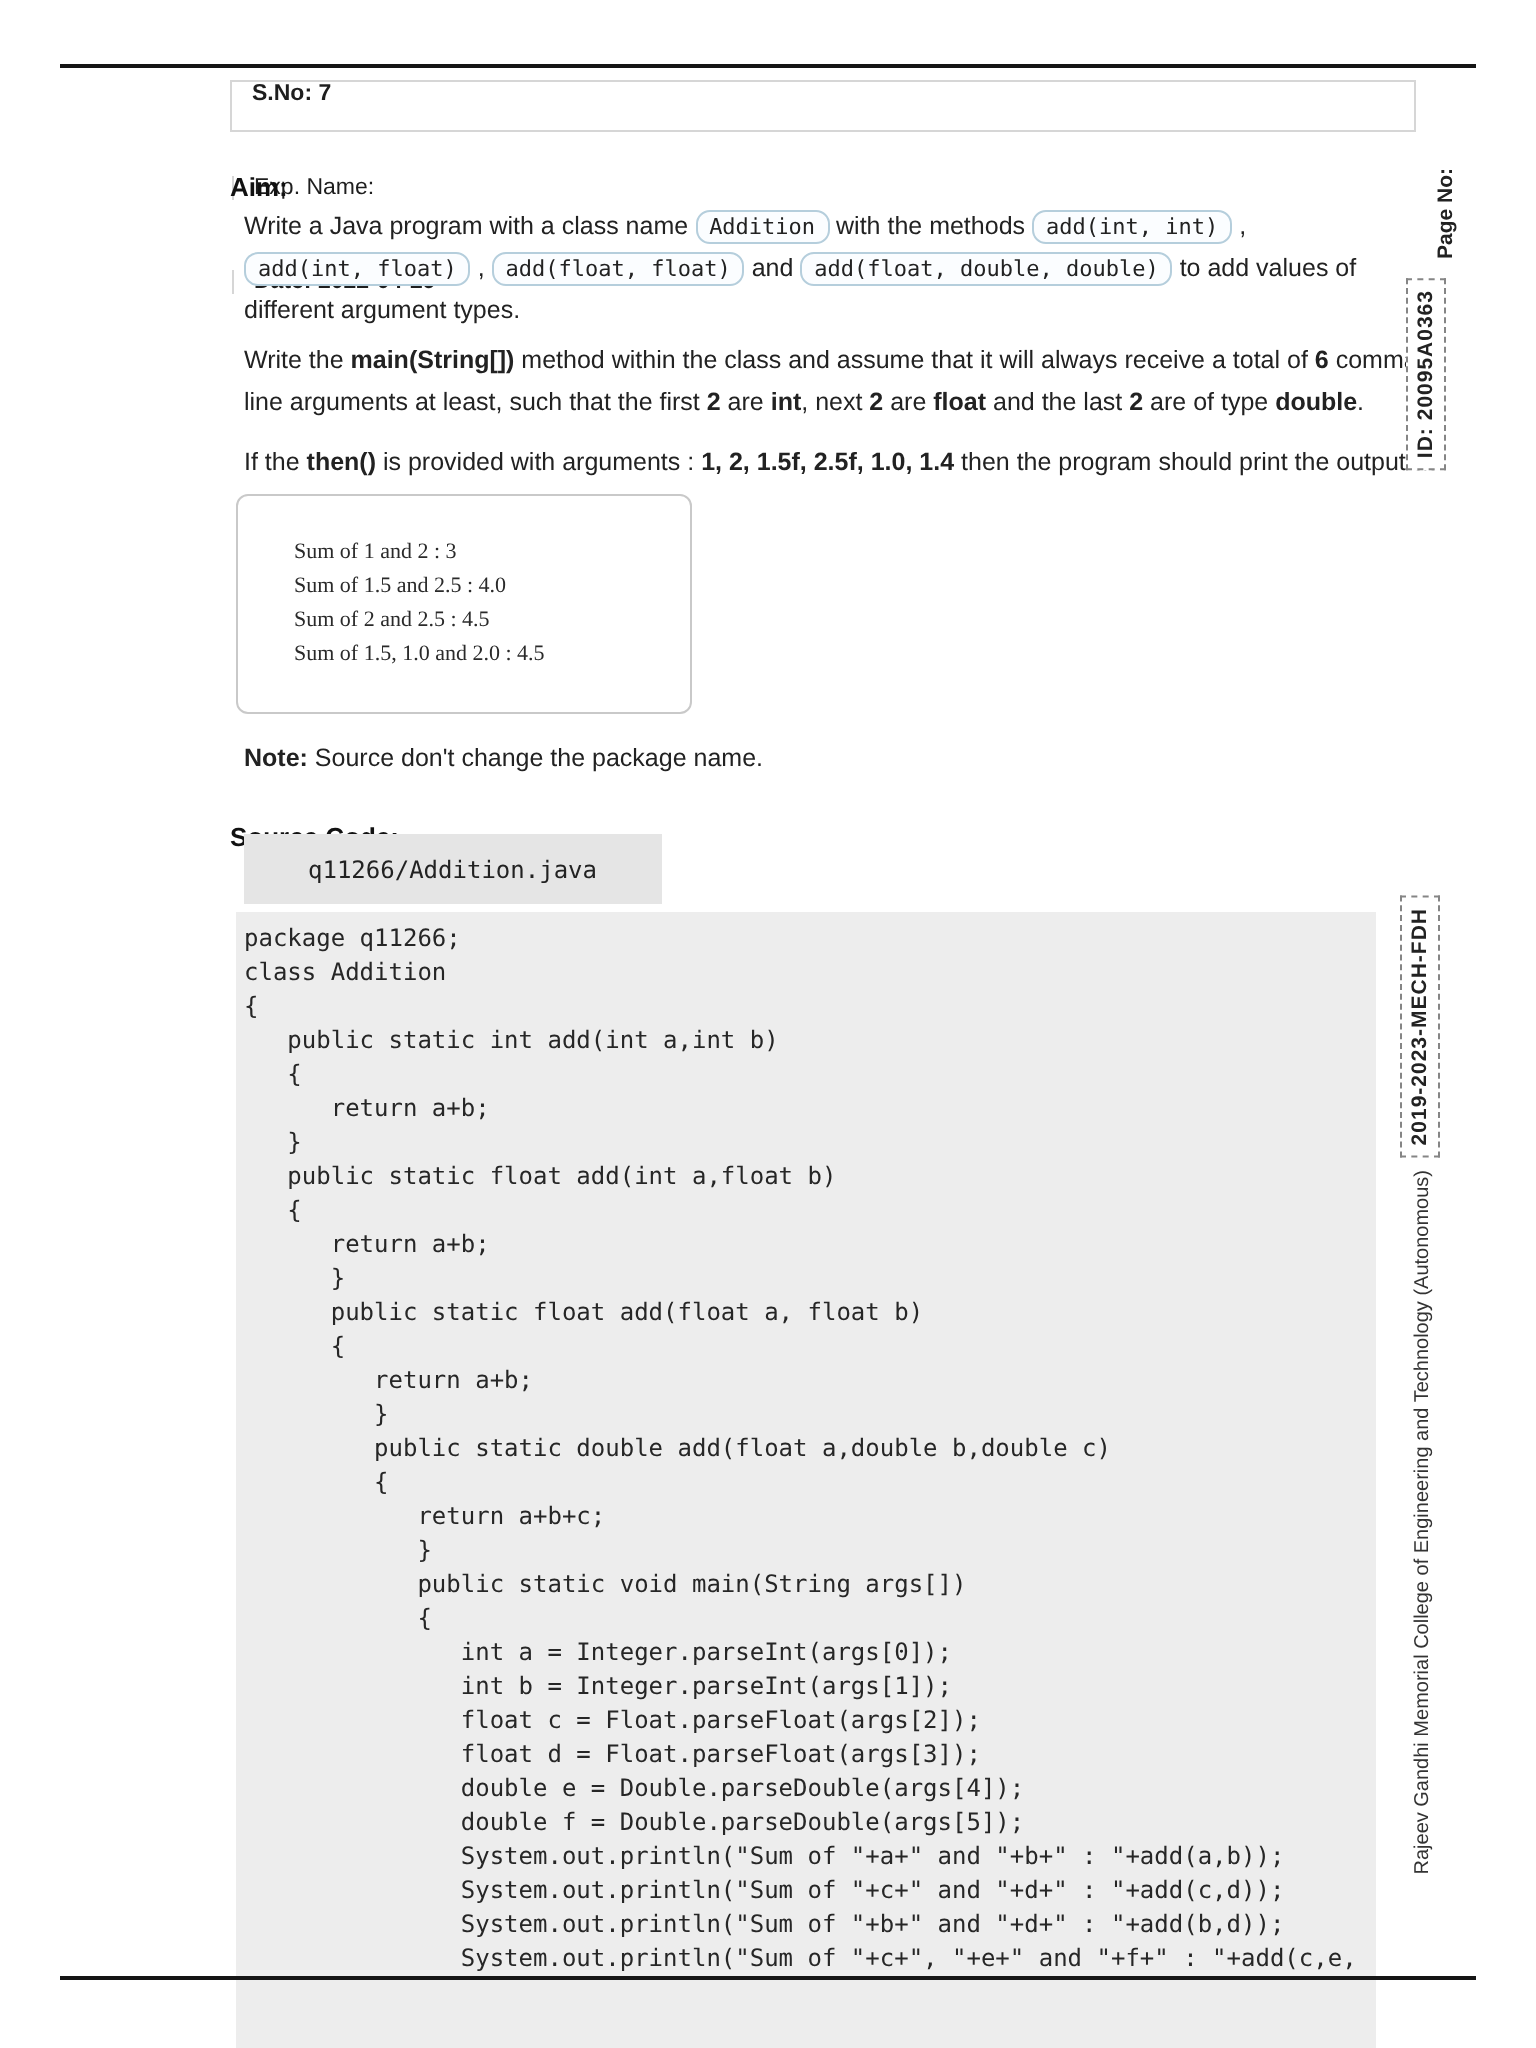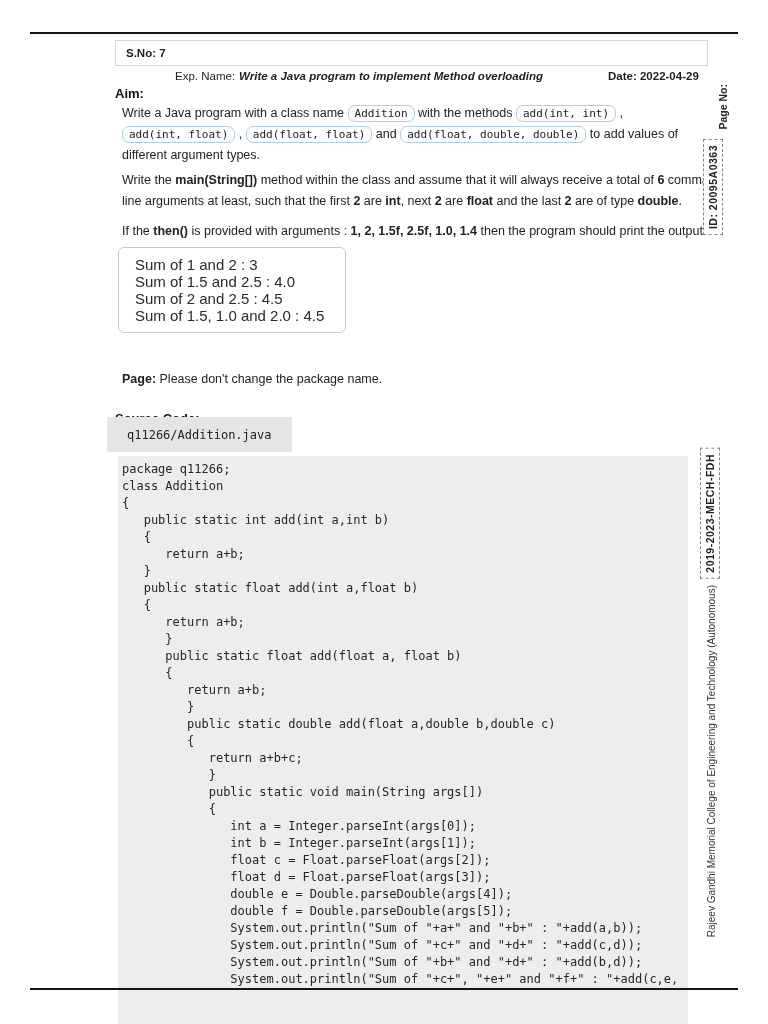--- a/index.html
+++ b/index.html
@@ -13,21 +13,21 @@
   }
   .rule{position:absolute;left:30px;width:708px;height:2px;background:#151515;}
   .rule-top{top:32px;}
   .rule-bottom{top:988px;}
 
   
   .hdr-table{
     position:absolute;left:115px;top:40px;width:593px;height:26px;
     display:flex;align-items:stretch;
     border:1px solid #d6d6d6;background:#fff;
-    font-size:11.5px;box-sizing:border-box;
+    font-size:11.5px;box-sizing:border-box;flex-direction:column;
   }
   .hdr-cell{display:flex;align-items:center;padding:0 10px;white-space:nowrap;box-sizing:border-box;}
   .hdr-cell + .hdr-cell{border-left:1px solid #d6d6d6;margin-top:35px;}
   .hdr-sno{width:48px;font-weight:bold;}
   .hdr-exp{flex:1;}
   .hdr-exp .exp-title{font-weight:bold;font-style:italic;margin-left:4px;}
   .hdr-date{width:110px;font-weight:bold;}
 
   .sec-heading{
     position:absolute;left:115px;
@@ -49,29 +49,29 @@
   }
 
   .output-box{
     position:absolute;left:118px;top:247px;
     width:194px;
     border:1px solid #c9c9c9;border-radius:6px;
     background:#fff;
     padding:8px 16px;
   }
   .output-box pre{
-    margin:0;font-family:Liberation Sans, sans-serif;
-    font-size:15px;line-height:17px;color:#2a2a2a;white-space:pre;
+    margin:12px;font-family:Liberation Serif, serif;
+    font-size:11px;line-height:17px;color:#2a2a2a;white-space:pre;
   }
 
   .file-tab{
-    position:absolute;left:107px;top:417px;height:35px;
+    position:absolute;left:122px;top:417px;height:35px;
     background:#e5e5e5;
     display:flex;align-items:center;
-    padding:0 20px;
+    padding:0 32px;
     font-family:"DejaVu Sans Mono",monospace;
     font-size:12px;color:#222;
     box-sizing:border-box;
   }
   .code-block{
     position:absolute;left:118px;top:456px;
     width:570px;height:668px;
     background:#ededed;
     overflow:hidden;box-sizing:border-box;
   }
@@ -102,21 +102,20 @@
 <div class="page">
 
   <div class="rule rule-top"></div>
 
   <div class="hdr-table">
     <div class="hdr-cell hdr-sno">
       <span>S.No: 7</span>
     </div>
     <div class="hdr-cell hdr-exp">
       <span>Exp. Name:</span>
-      <span class="exp-title">Write a Java program to implement Method overloading</span>
     </div>
     <div class="hdr-cell hdr-date">
       <span>Date: 2022-04-29</span>
     </div>
   </div>
 
   <h3 class="sec-heading" style="top:86px;margin:0;">Aim:</h3>
 
   <p class="para" style="top:103px;margin:0;"><span class="seg-plain">Write a Java program with a class name </span><span class="seg-code">Addition</span><span class="seg-plain"> with the methods </span><span class="seg-code">add(int, int)</span><span class="seg-plain"> ,</span><br><span class="seg-code">add(int, float)</span><span class="seg-plain"> , </span><span class="seg-code">add(float, float)</span><span class="seg-plain"> and </span><span class="seg-code">add(float, double, double)</span><span class="seg-plain"> to add values of</span><br><span class="seg-plain">different argument types.</span></p>
 
@@ -124,21 +123,21 @@
 
   <p class="para" style="top:221px;margin:0;"><span class="seg-plain">If the </span><span class="seg-bold">then()</span><span class="seg-plain"> is provided with arguments : </span><span class="seg-bold">1, 2, 1.5f, 2.5f, 1.0, 1.4</span><span class="seg-plain"> then the program should print the output as:</span></p>
 
   <div class="output-box">
     <pre>Sum of 1 and 2 : 3
 Sum of 1.5 and 2.5 : 4.0
 Sum of 2 and 2.5 : 4.5
 Sum of 1.5, 1.0 and 2.0 : 4.5</pre>
   </div>
 
-  <p class="para" style="top:369px;margin:0;"><span class="seg-bold">Page:</span><span class="seg-plain"> Please don't change the package name.</span></p>
+  <p class="para" style="top:369px;margin:0;"><span class="seg-bold">Note:</span><span class="seg-plain"> Source don't change the package name.</span></p>
 
   <h3 class="sec-heading" style="top:411px;margin:0;">Source Code:</h3>
 
   <div class="file-tab">
     <span>q11266/Addition.java</span>
   </div>
 
   <div class="code-block">
     <pre>package q11266;
 class Addition

